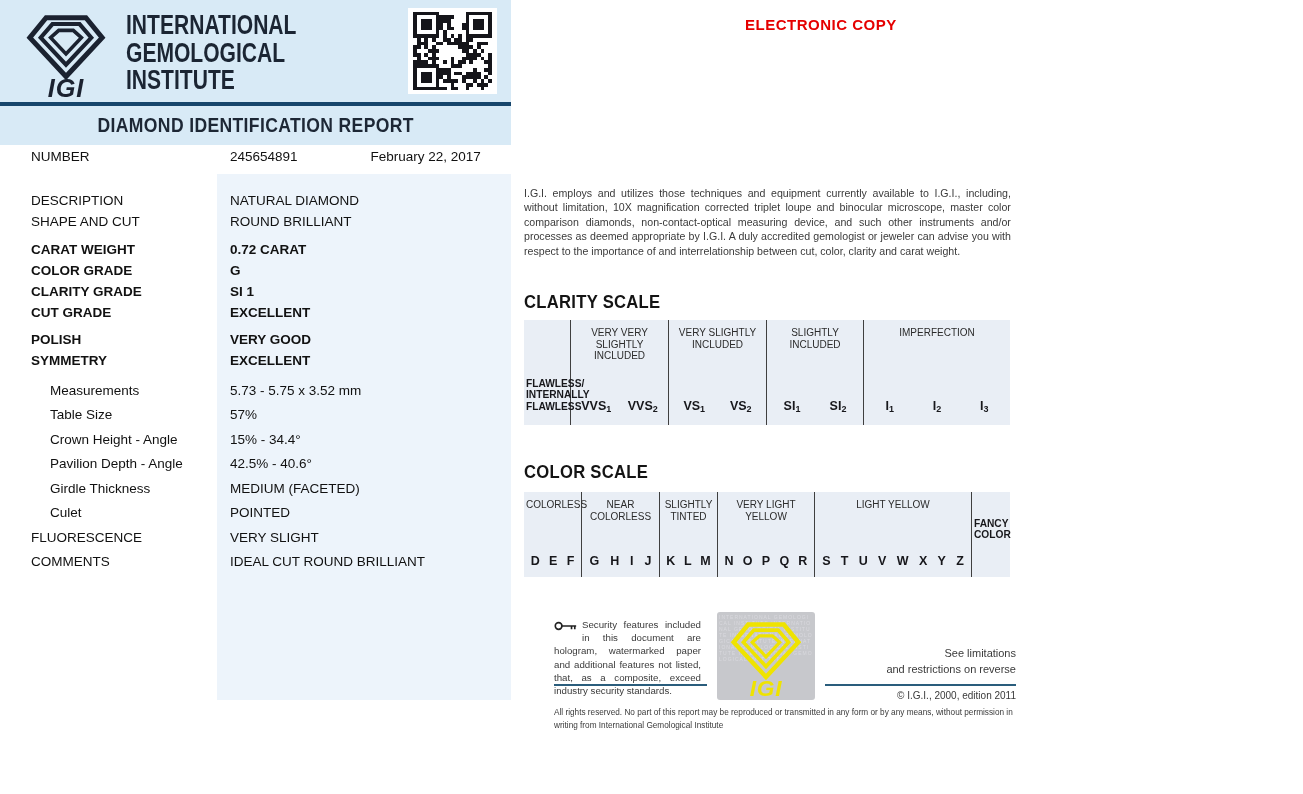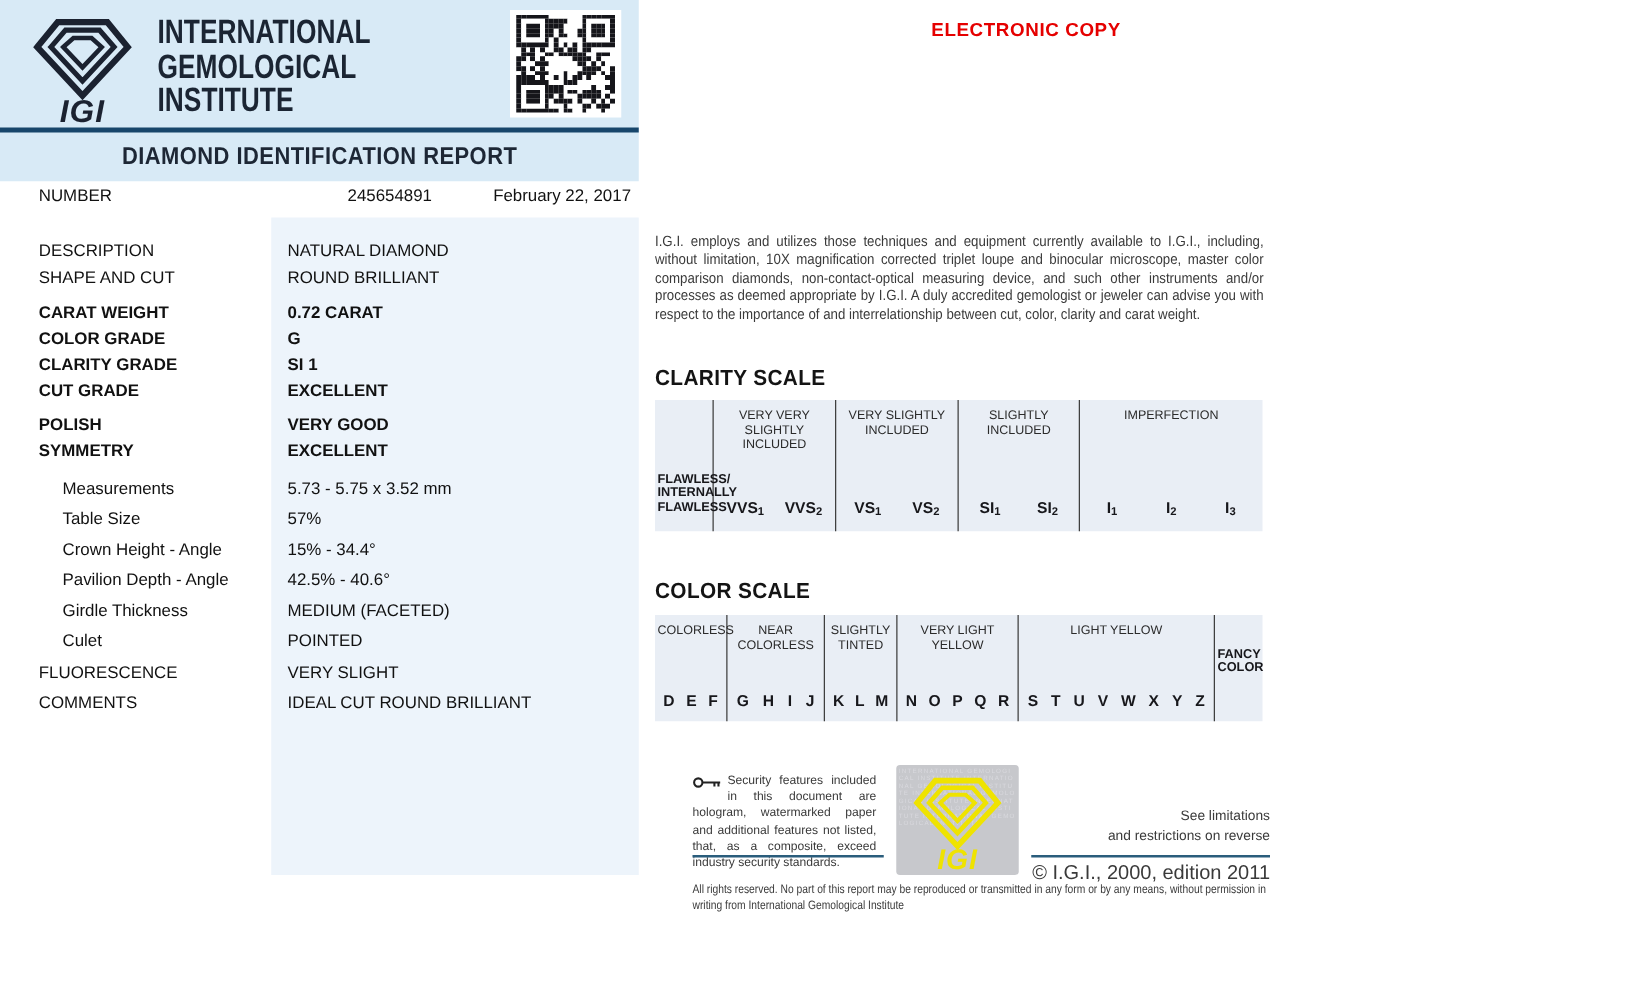--- a/index.html
+++ b/index.html
@@ -20,21 +20,21 @@
   
   .value-panel { position:absolute; left:217px; top:174px; width:294px; height:526px; background:#edf4fb; }
   .details { position:absolute; left:31px; top:146px; width:480px; color:#111; }
   .row { display:flex; align-items:center; height:21px; font-size:13.5px; }
   .row .lab { width:199px; flex:none; }
   .row .val { flex:1; }
   .row.bold { font-weight:bold; }
   .row.indent .lab { padding-left:19px; }
   .row-m { height:24.5px; }
   .g-sm { margin-top:23px; } .g-md { margin-top:6px; } .g-lg { margin-top:7px; }
-  .num-val { width:130px; flex:none;margin-left:48px; }
+  .num-val { width:130px; flex:none; }
 
   
   .methodology { position:absolute; left:524px; top:186px; width:541px; font-size:11.8px; line-height:14.4px; text-align:justify; color:#3a3a3a; transform:scaleX(0.9); transform-origin:left top; }
   .scale-title { position:absolute; font-size:17.5px; font-weight:bold; color:#141414; letter-spacing:0.3px; transform:scaleX(0.95); transform-origin:left top; white-space:nowrap; }
   .clarity-title { left:524px; top:292px; }
   .color-title { left:524px; top:462px; }
   .scale-box { position:absolute; left:524px; width:486px; background:#e9eef5; display:flex; }
   .clarity-box { top:320px; height:105px; }
   .color-box { top:492px; height:85px; }
   .sc-col { display:flex; flex-direction:column; justify-content:space-between; padding:7px 2px 0; }
@@ -50,21 +50,21 @@
 
   
   .security { position:absolute; left:554px; top:618px; width:147px; font-size:9.7px; line-height:13.2px; text-align:justify; color:#3a3a3a; }
   .key-svg { float:left; width:24px; height:12px; margin:2px 4px 0 0; }
   .line-left { position:absolute; left:554px; top:684px; width:153px; height:2px; background:#2a5d7c; }
   .line-right { position:absolute; left:825px; top:684px; width:191px; height:2px; background:#2a5d7c; }
   .watermark { position:absolute; left:717px; top:612px; width:98px; height:88px; background:#c7c8cc; border-radius:3px; overflow:hidden; }
   .wm-noise { position:absolute; inset:2px; font-size:5px; line-height:6px; color:#d9d9de; letter-spacing:1px; word-break:break-all; overflow:hidden; }
   .wm-logo { position:absolute; left:8px; top:2px; width:82px; height:84px; color:#efe300; }
   .see-lim { position:absolute; left:825px; top:645px; width:191px; text-align:right; font-size:11px; line-height:16px; color:#3a3a3a; }
-  .copyright { position:absolute; left:825px; top:690px; width:191px; text-align:right; font-size:16px; color:#3a3a3a; }
+  .copyright { position:absolute; left:825px; top:690px; width:191px; text-align:right; font-size:10px; color:#3a3a3a; }
   .rights { position:absolute; left:554px; top:706px; width:555px; font-size:9.8px; line-height:12.5px; color:#3a3a3a; transform:scaleX(0.84); transform-origin:left top; }
 </style>
 </head>
 <body>
 
 <svg width="0" height="0" style="position:absolute">
   <symbol id="igi-logo" viewBox="0 0 100 104">
     <g fill="none" stroke="currentColor">
       <path d="M10 35 L28 13 H72 L90 35 L50 78 Z" stroke-width="5.5"></path>
       <path d="M22 35 L35 20 H65 L78 35 L50 65 Z" stroke-width="4.5"></path>

